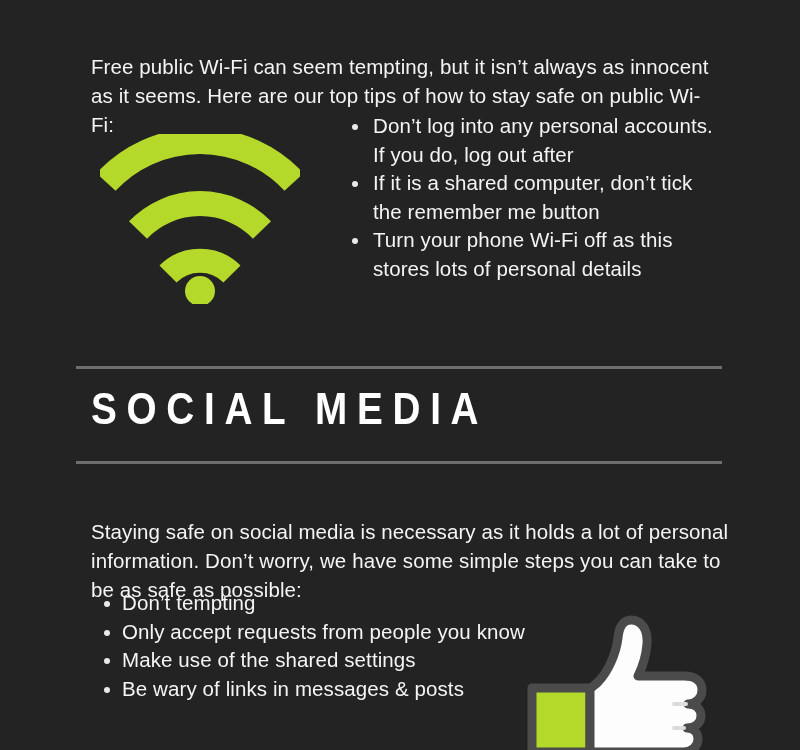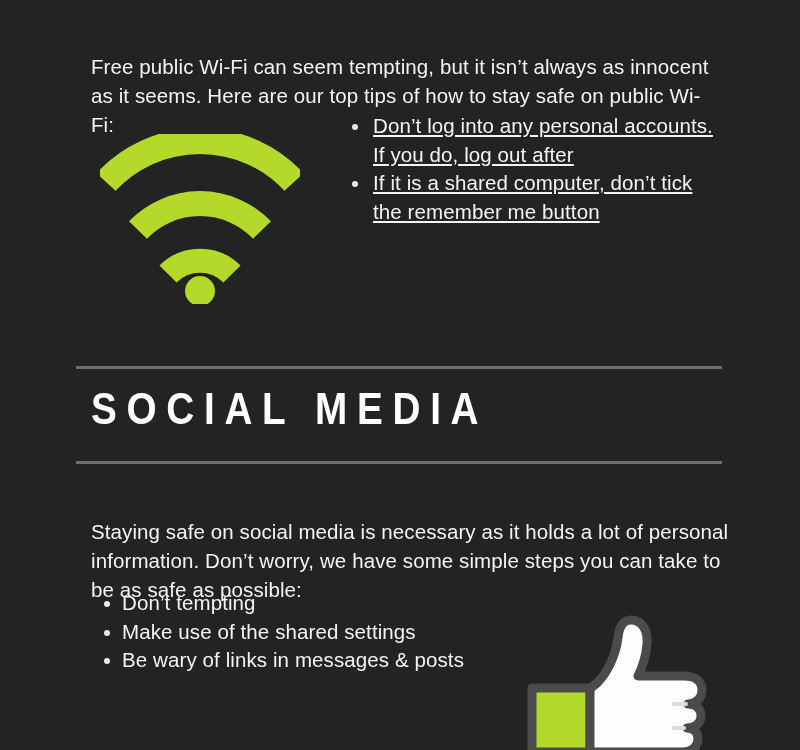--- a/index.html
+++ b/index.html
@@ -66,21 +66,20 @@
     list-style: none;
   }
   ul.tips li {
     position: relative;
     padding-left: 28px;
     font-size: 20.5px;
     line-height: 28.5px;
     color: #f4f4f4;
     margin-bottom: 0px;
     letter-spacing: 0.1px;
-    text-decoration: underline;
   }
   ul.tips li::before {
     content: "";
     position: absolute;
     left: 7px;
     top: 12px;
     width: 6px;
     height: 6px;
     border-radius: 50%;
     background: #e9e9e9;
@@ -179,35 +178,37 @@
             <path d="M38 96 A 86 86 0 0 1 162 96" stroke-width="25"></path>
             <path d="M68 140 A 45 45 0 0 1 132 140" stroke-width="24"></path>
           </g>
           <circle cx="100" cy="157" r="15" fill="#b5d92b"></circle>
         </svg>
       </div>
 
       <ul class="tips">
         <li>Don’t log into any personal accounts. If you do, log out after</li>
         <li>If it is a shared computer, don’t tick the remember me button</li>
+        <li>Turn your phone Wi-Fi off as this stores lots of personal details</li>
       </ul>
 
     </div>
   </div>
 
   <div class="rule rule-top"></div>
   <div class="section-heading">SOCIAL MEDIA</div>
   <div class="rule rule-bottom"></div>
 
   <div class="social-section">
 
     <p class="social-para">Staying safe on social media is necessary as it holds a lot of personal information. Don’t worry, we have some simple steps you can take to be as safe as possible:</p>
 
     <ul class="social-tips">
       <li>Don’t tempting</li>
+      <li>Only accept requests from people you know</li>
       <li>Make use of the shared settings</li>
       <li>Be wary of links in messages &amp; posts</li>
     </ul>
 
     <div class="thumb-wrap">
       <svg width="185" height="140" viewBox="0 0 185 140" xmlns="http://www.w3.org/2000/svg">
 
         <path d="M8 76 h58 v64 h-58 z" fill="#b5d92b" stroke="#4b4b4b" stroke-width="9" stroke-linejoin="round"></path>
 
         <path d="M66 78

